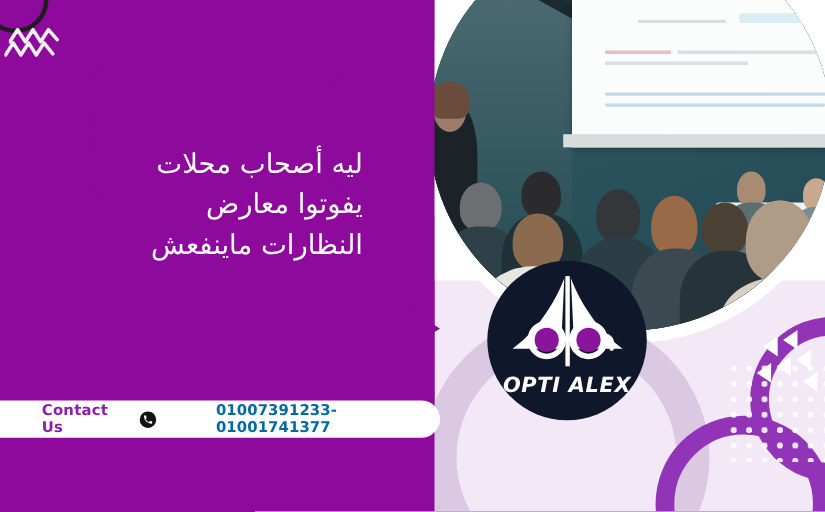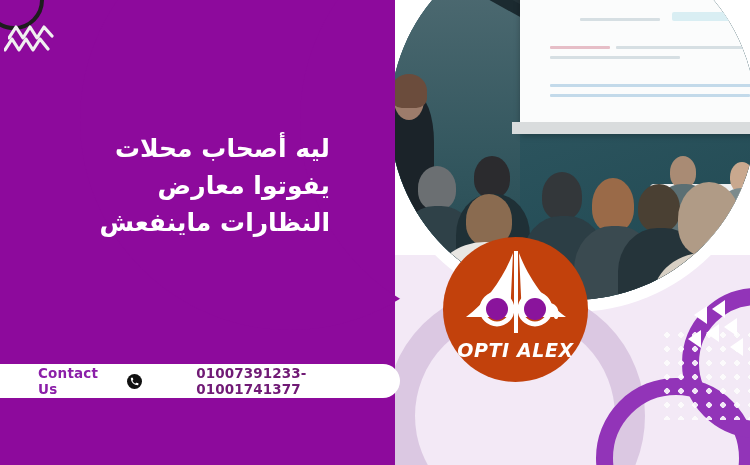--- a/index.html
+++ b/index.html
@@ -146,21 +146,21 @@
   .zig{ position:absolute; }
 
   
   .headline{
     position:absolute;
     left:30px; top:130px;
     width:300px;
     text-align:right;
     direction:rtl;
     color:#ffffff;
-    font-weight:bold;
+    font-weight:normal;
     font-size:25px;
     line-height:1.48;
     letter-spacing:0px;
   }
 
   
   .contact-pill{
     position:absolute;
     left:-20px; top:364px;
     width:420px; height:34px;
@@ -177,34 +177,34 @@
     font-size:13.5px;
     letter-spacing:.2px;
   }
   .phone-badge{
     width:15px; height:15px; border-radius:50%;
     background:#111111;
     display:flex; align-items:center; justify-content:center;
     flex:0 0 auto;
   }
   .contact-number{
-    color:#701a75;
+    color:#0369a1;
     font-weight:bold;
     font-size:13.5px;
     letter-spacing:.1px;
     margin-left:45px;
   }
 
   
   .logo-wrap{
     position:absolute;
     left:443px; top:237px;
     width:145px; height:145px;
     border-radius:50%;
-    background:#c2410c;
+    background:#0f172a;
     display:flex;
     flex-direction:column;
     align-items:center;
     justify-content:flex-start;
   }
   .logo-mark{ position:relative; width:112px; height:86px; margin-top:14px; }
   .logo-text{
     color:#ffffff;
     font-weight:bold;
     font-style:italic;

